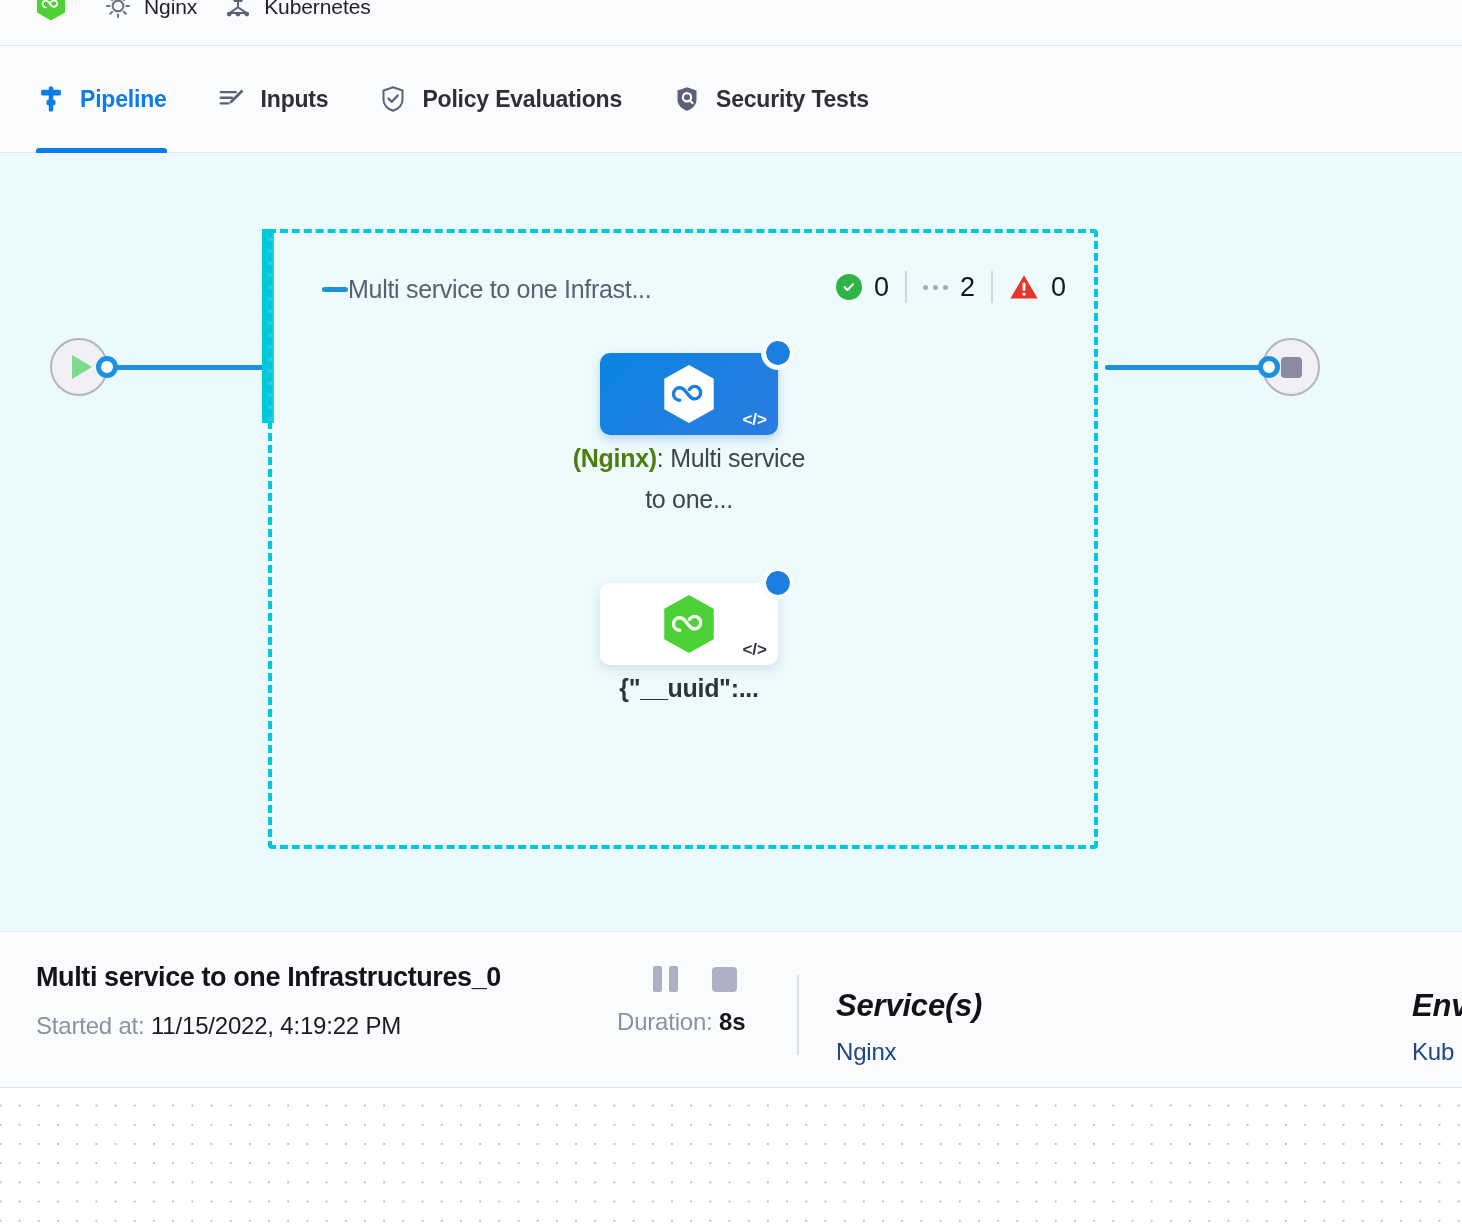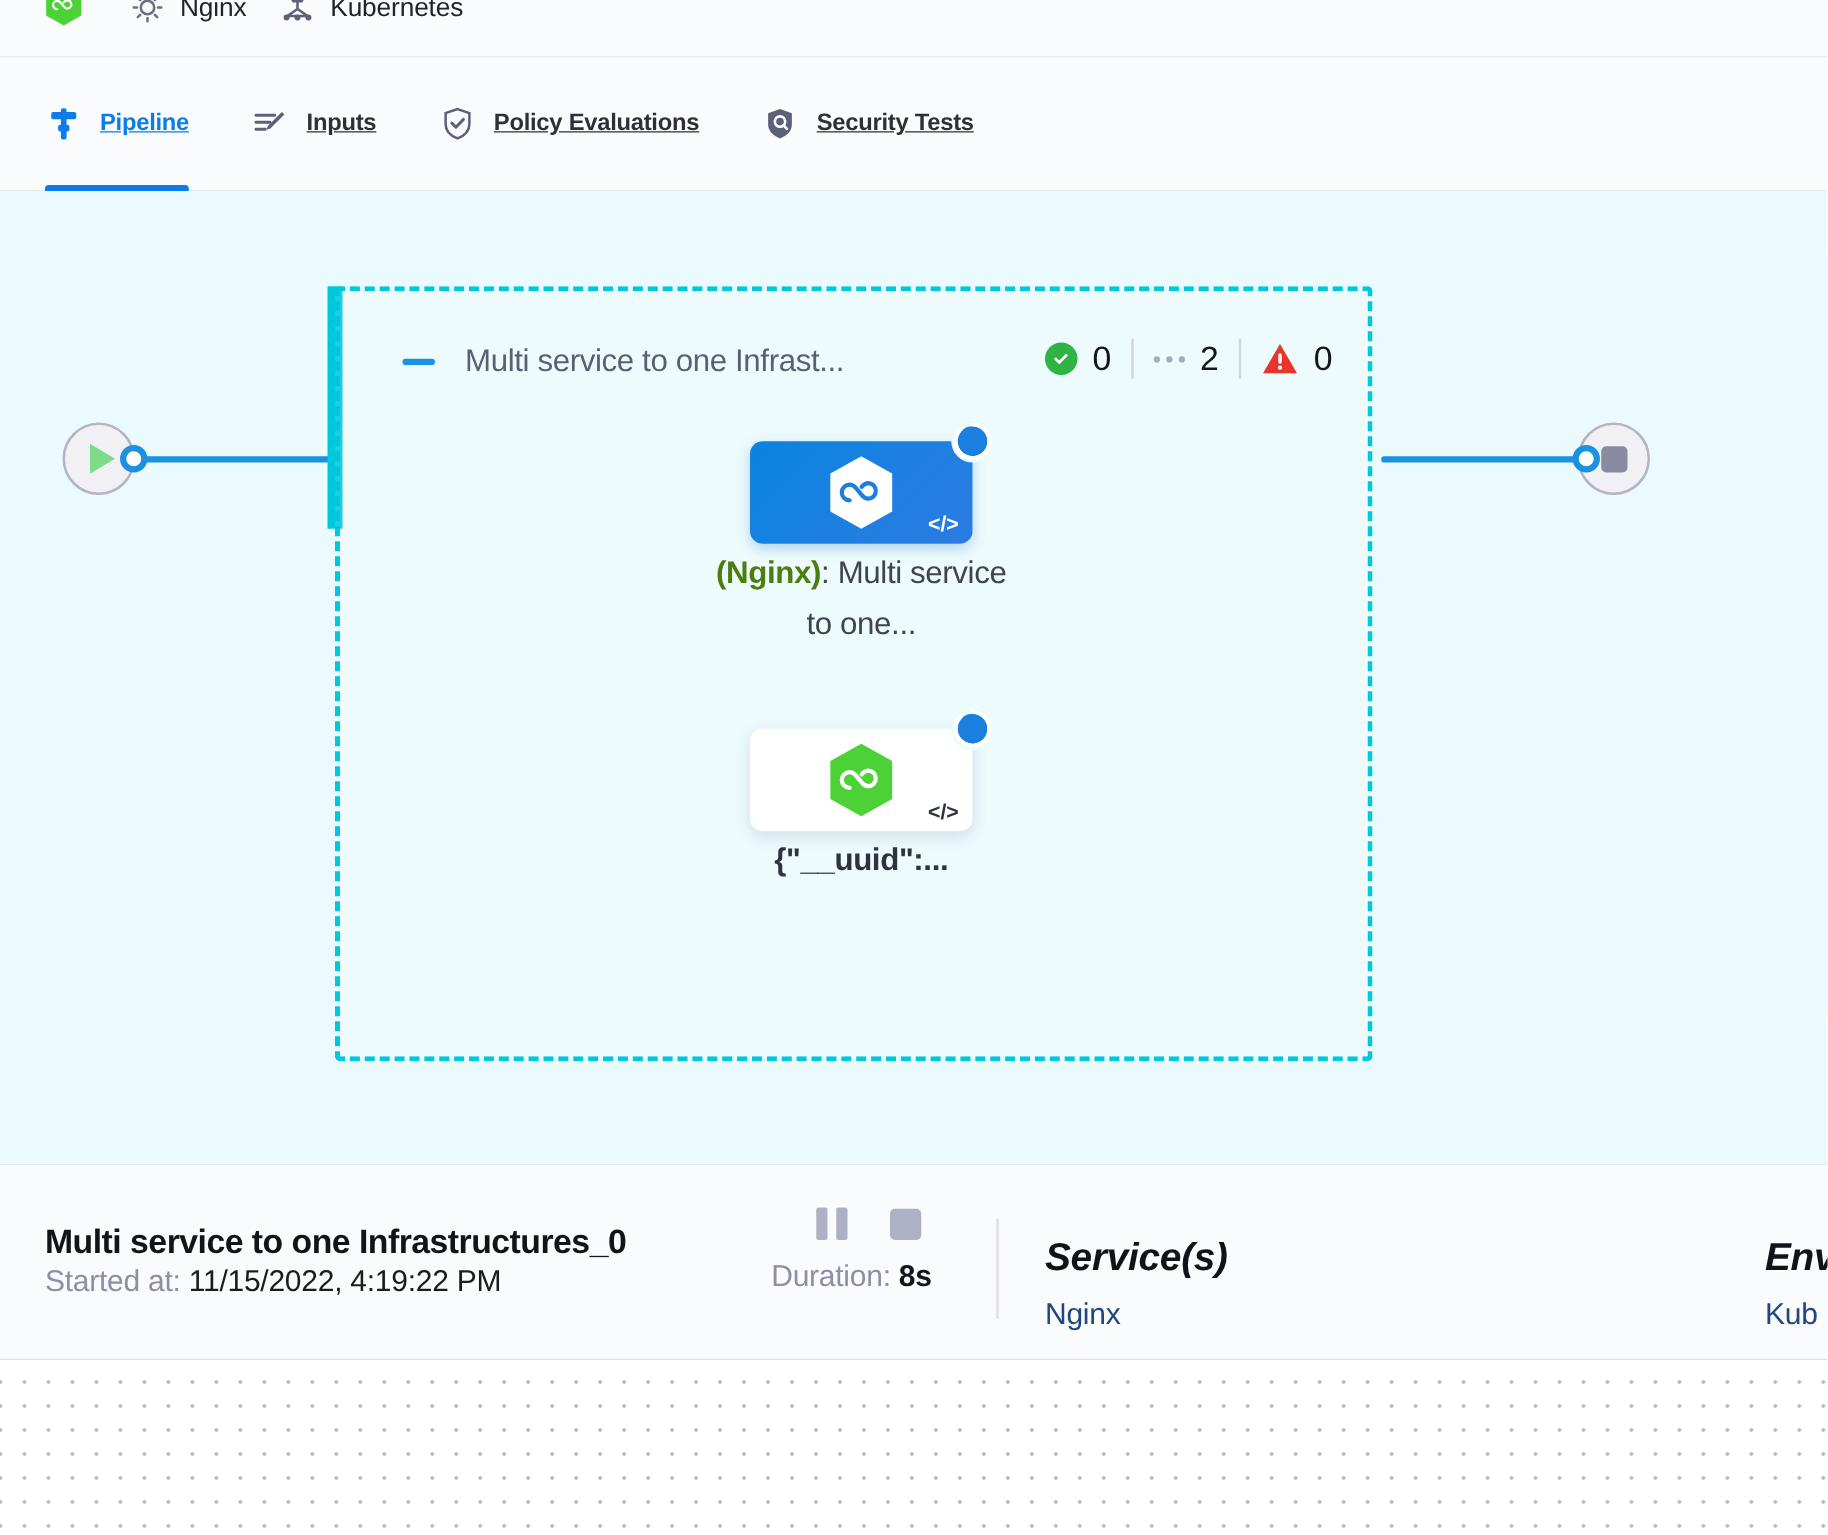--- a/index.html
+++ b/index.html
@@ -35,23 +35,22 @@
     background: #fafbfc; border-bottom: 1px solid #e4e6ef;
     display: flex; align-items: center; padding-left: 36px; gap: 0;
   }
   .tab {
     display: flex; align-items: center; gap: 14px;
     height: 107px; padding: 0 26px 0 0;
     margin-right: 24px;
     position: relative; cursor: pointer; user-select: none;
   }
   .tab .tab-label {
-    font-size: 19px; color: #2f3037; font-weight: 700; white-space: nowrap;
+    font-size: 23px; color: #2f3037; font-weight: 700; white-space: nowrap;
     letter-spacing: -0.2px;
-    text-decoration: underline;
   }
   .tab.active .tab-label { color: #0b7ce8; }
   .tab.active::after {
     content: ""; position: absolute; left: 0; right: 26px; bottom: 0;
     height: 5px; background: #0b7ce8; border-radius: 3px 3px 0 0;
   }
   .tab-icon { width: 30px; height: 30px; display: block; flex: none; }
 
   
   .canvas {
@@ -158,21 +157,21 @@
   .node-label b { font-weight: 700; color: #4d7c0f; }
   .node-label.allbold { font-weight: 700; color: #2f3340; }
 
   
   .detail {
     position: absolute; top: 931px; left: 0; width: 1462px; height: 157px;
     background: #fafbfd; border-top: 1px solid #e9ebf2; border-bottom: 1px solid #dfe2ec;
     overflow: hidden;
   }
   .detail-title {
-    position: absolute; left: 36px; top: 46px;
+    position: absolute; left: 36px; top: 30px;
     font-size: 27px; font-weight: 700; color: #13131a; letter-spacing: -0.4px;
     white-space: nowrap;
     text-align: right;
   }
   .detail-started {
     position: absolute; left: 36px; top: 80px;
     font-size: 24px; color: #1b1b22; letter-spacing: -0.2px; white-space: nowrap;
   }
   .detail-started .muted { color: #8b90a2; }
   .run-controls {
@@ -298,21 +297,21 @@
     <div class="endpoint-circle" style="left:1262px; top:185px;">
       <div class="stop-sq"></div>
     </div>
     <div class="wire-dot" style="left:1258px; top:203px;"></div>
 
 
     <div class="group-badge-tail" style="left:262px; top:76px; height:194px;"></div>
 
     <div class="group-box" style="left:268px; top:76px; width:830px; height:620px;"></div>
 
-    <div class="group-header" style="left:322px; top:122px; gap:24px;">
+    <div class="group-header" style="left:322px; top:122px; ">
       <span class="collapse-dash"></span>
       <span class="group-title">Multi service to one Infrast...</span>
     </div>
 
     <div class="status-counts" style="left:836px; top:118px;">
       <span class="sc-group" style="padding-left:0;">
         <span class="ico-check">
           <svg width="16" height="16" viewBox="0 0 16 16">
               <path d="M3.6 8.2l2.8 2.8 5.6-5.8" fill="none" stroke="#ffffff" stroke-width="2.1" stroke-linecap="round" stroke-linejoin="round"></path>
             </svg>

